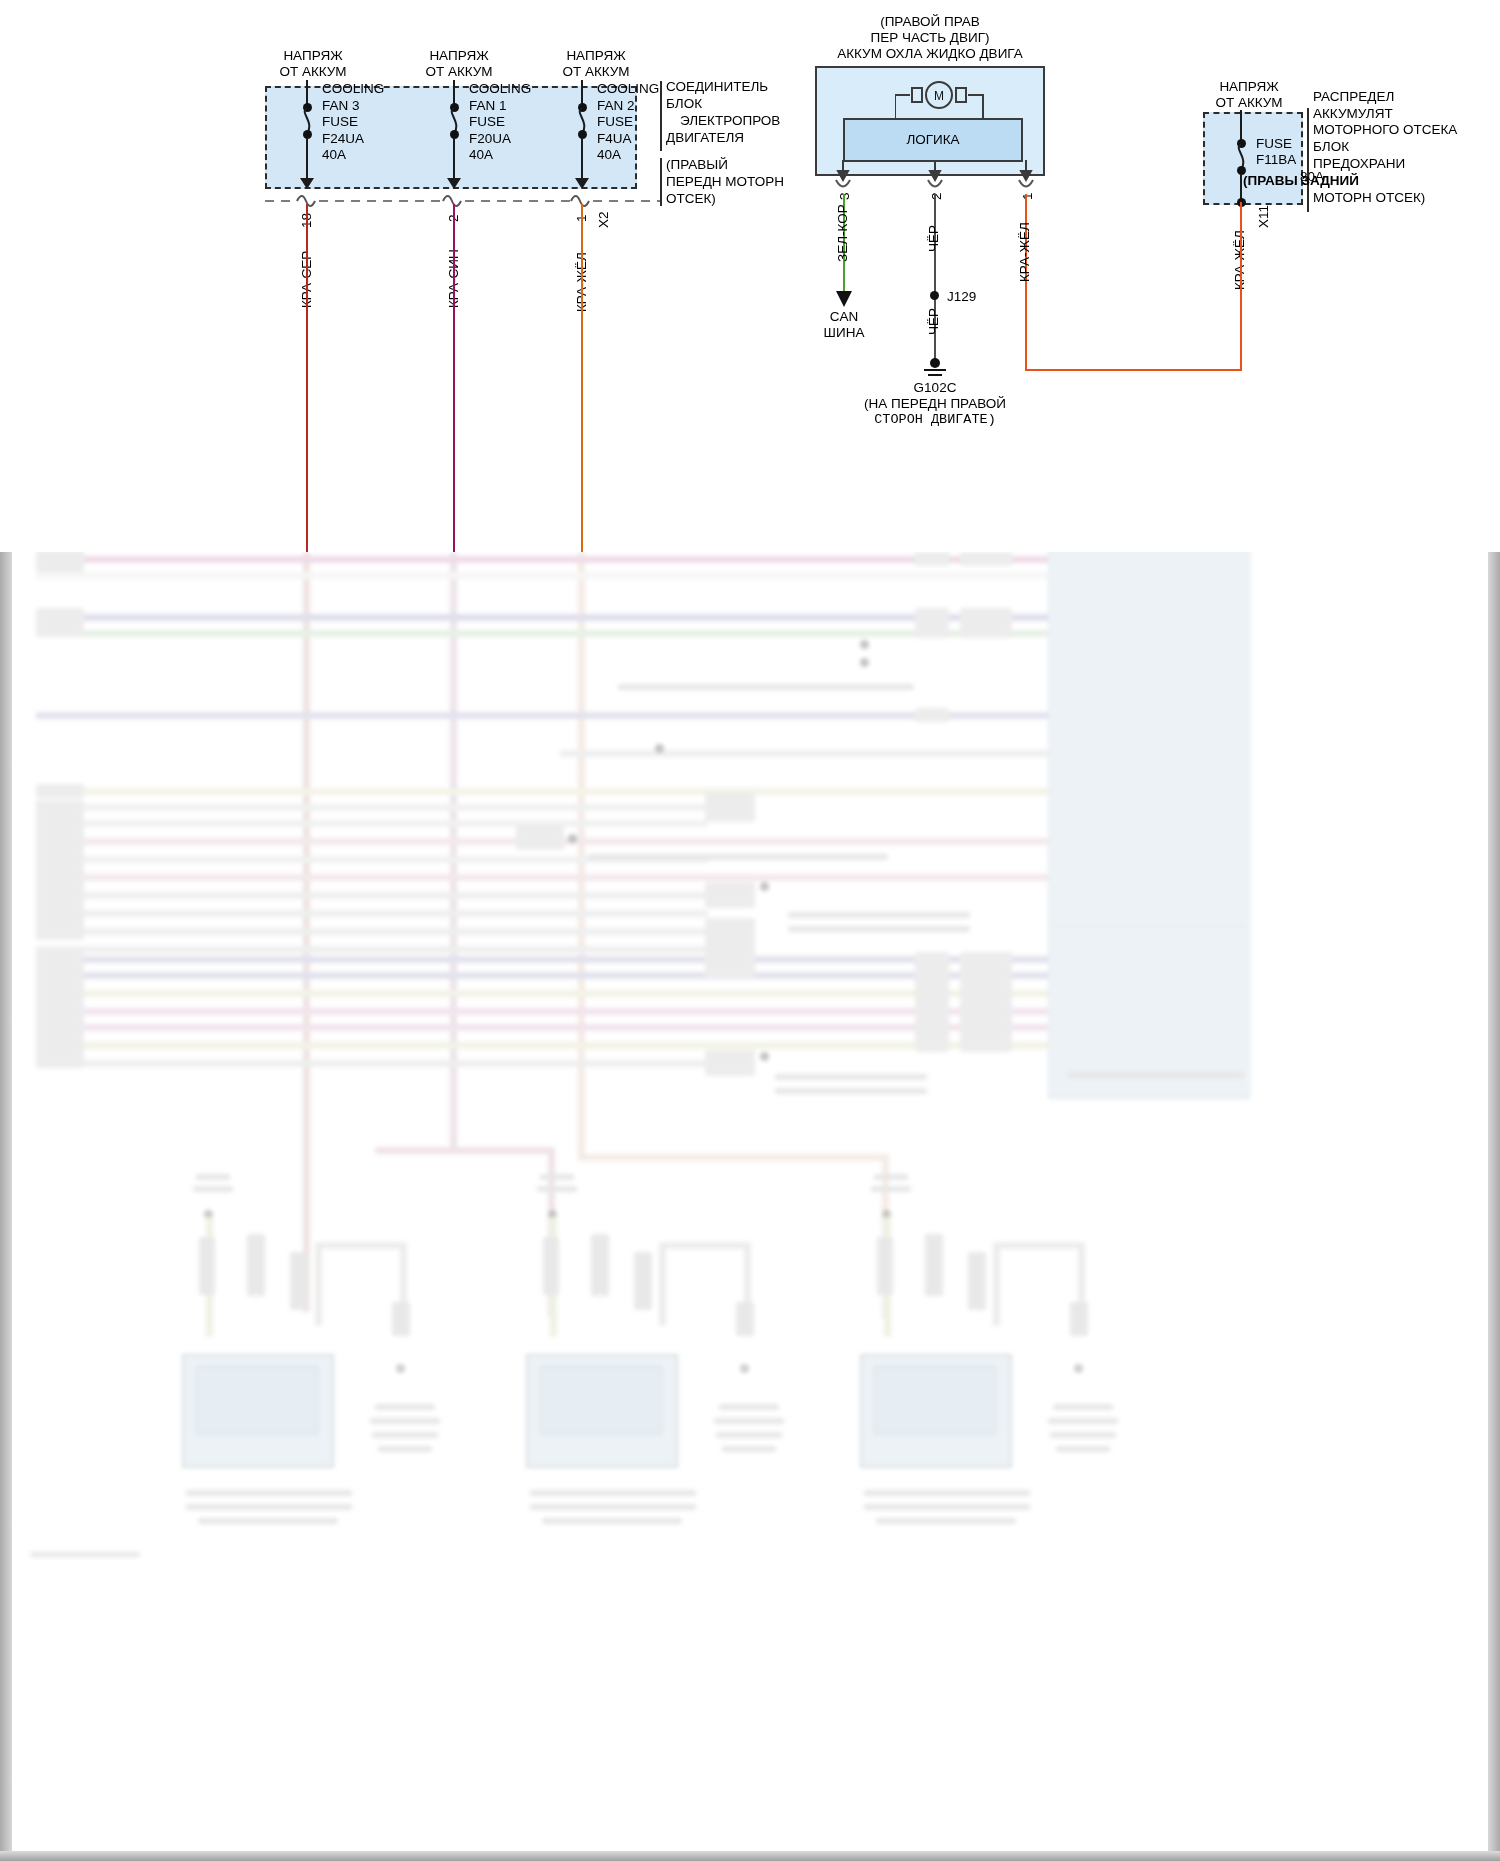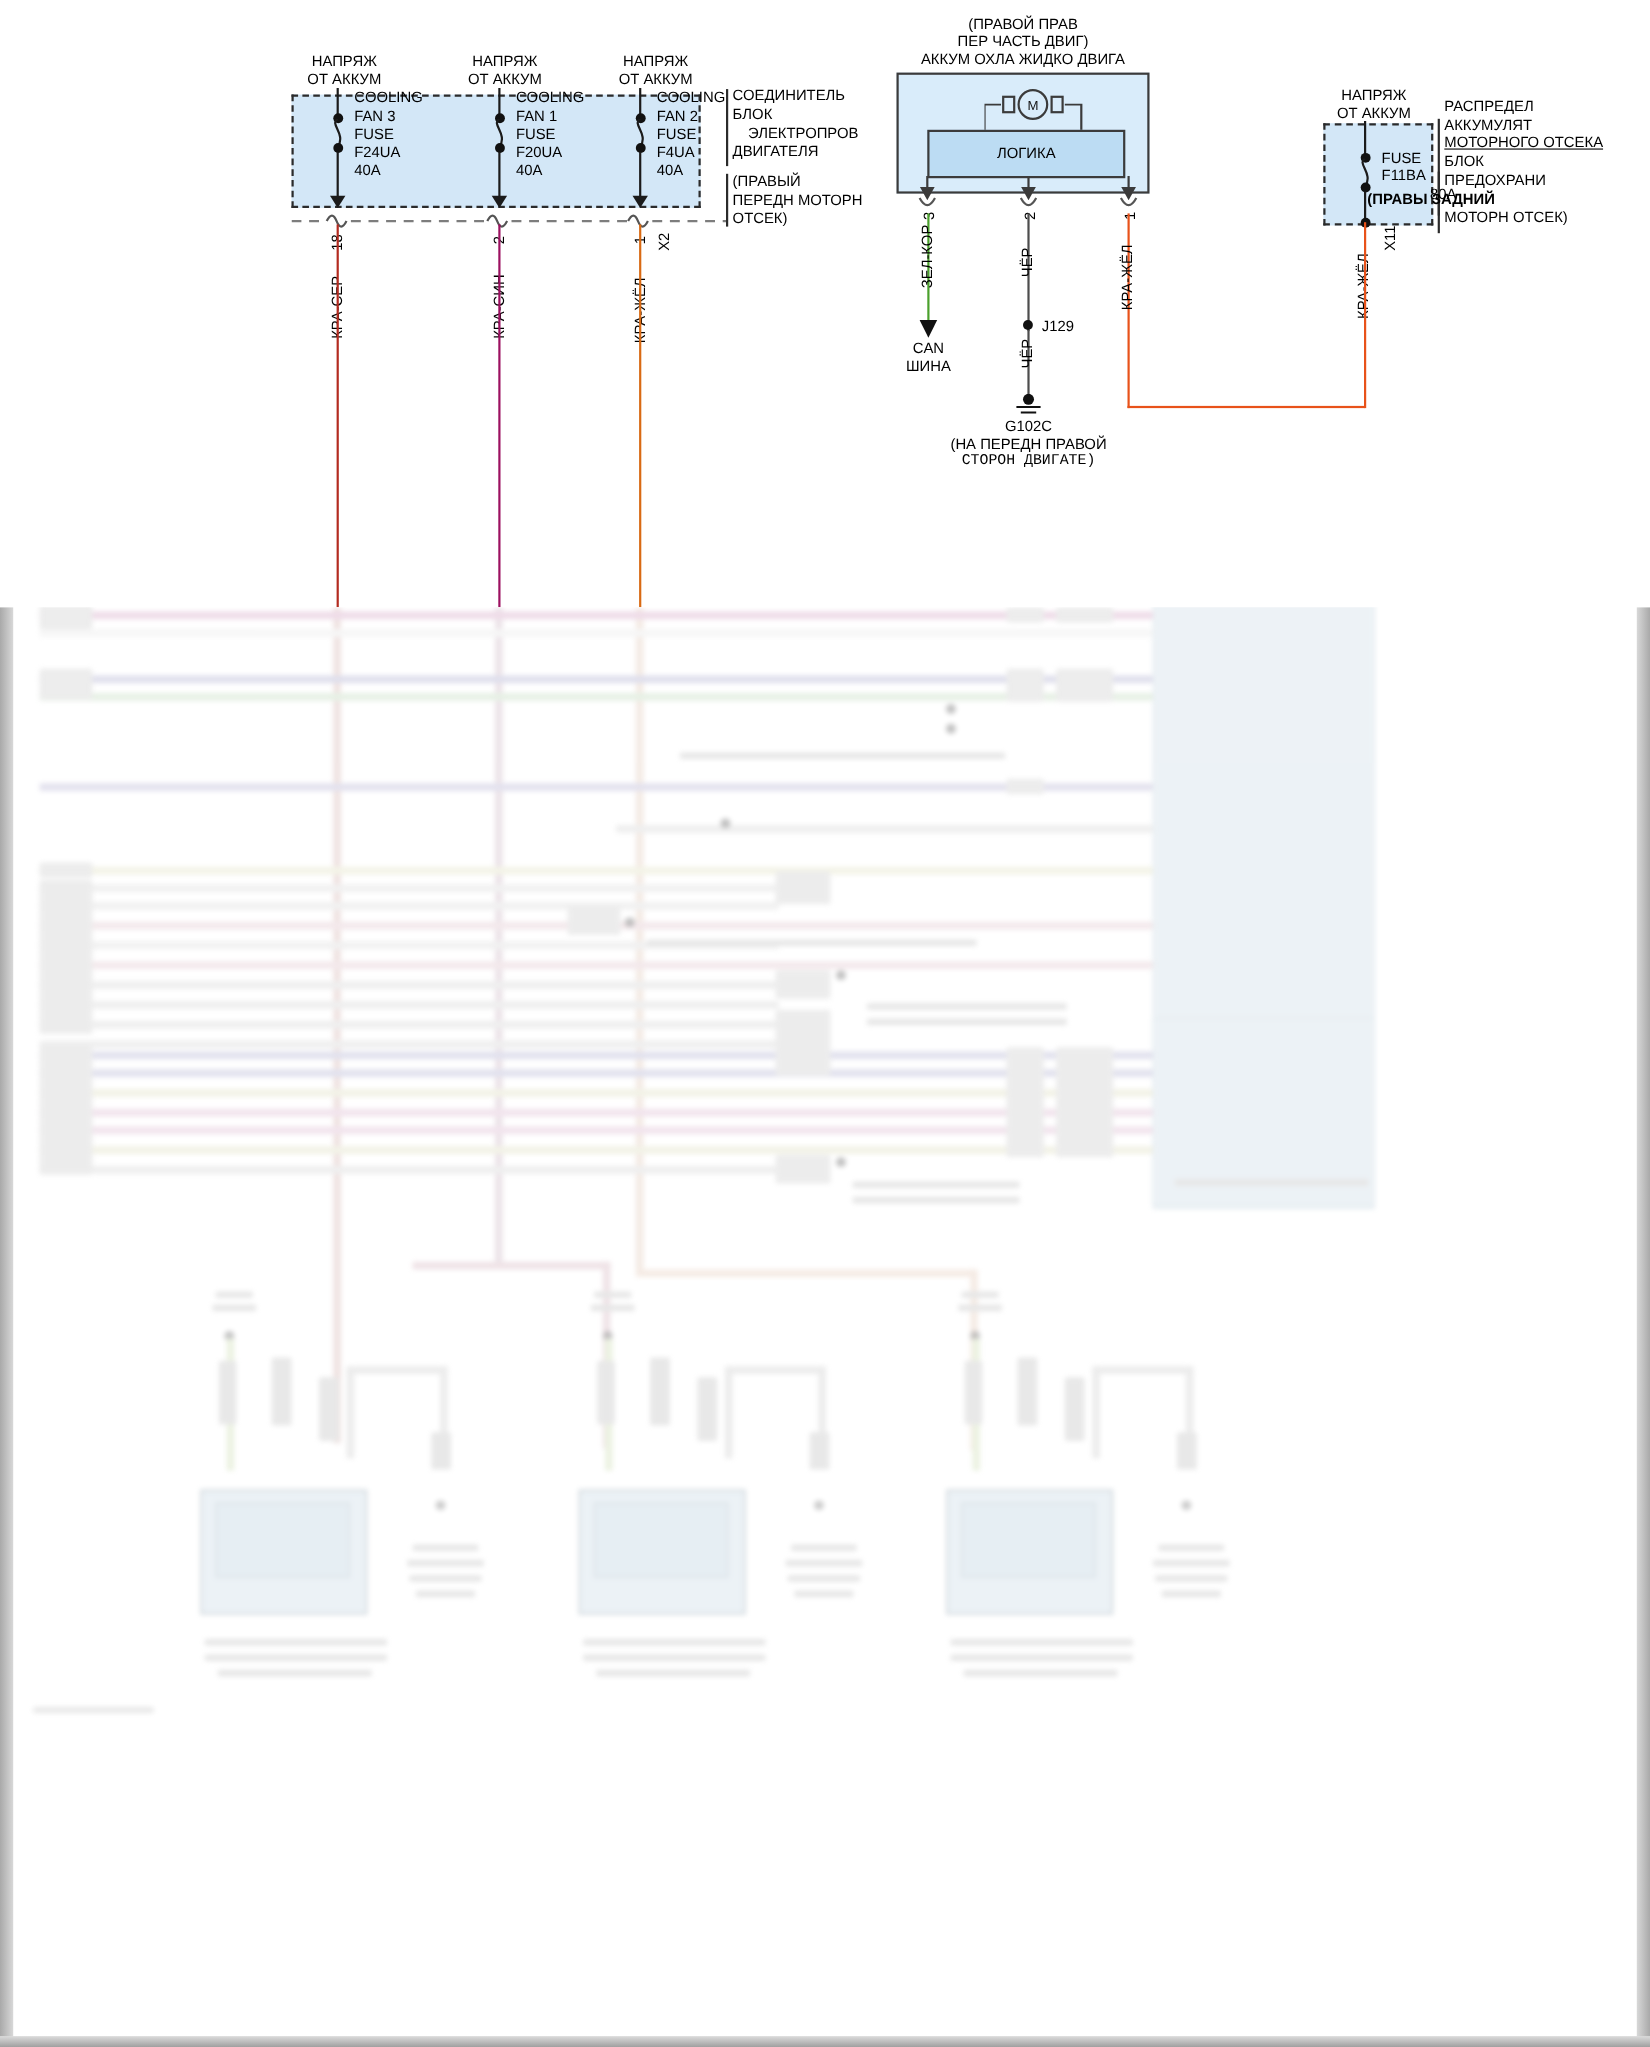--- a/index.html
+++ b/index.html
@@ -223,21 +223,21 @@
     <div class="dot" style="left:1237px;top:198px;"></div>
 
     <div class="txt" style="left:1256px;top:136px;">FUSE</div>
     <div class="txt" style="left:1256px;top:152px;">F11BA</div>
     <div class="txt" style="left:1256px;top:169px;margin-left:44px;">80A</div>
 
     <div class="bracket" style="left:1307px;top:108px;height:88px;"></div>
     <div class="bracket" style="left:1307px;top:156px;height:56px;"></div>
     <div class="txt" style="left:1313px;top:89px;">РАСПРЕДЕЛ</div>
     <div class="txt" style="left:1313px;top:106px;">АККУМУЛЯТ</div>
-    <div class="txt" style="left:1313px;top:122px;text-decoration:underline;">МОТОРНОГО ОТСЕКА</div>
+    <div class="txt" style="left:1313px;top:122px;">МОТОРНОГО ОТСЕКА</div>
     <div class="txt" style="left:1313px;top:139px;">БЛОК</div>
     <div class="txt" style="left:1313px;top:156px;">ПРЕДОХРАНИ</div>
     <div class="txt" style="left:1243px;top:173px;font-weight:bold;">(ПРАВЫ ЗАДНИЙ</div>
     <div class="txt" style="left:1313px;top:190px;">МОТОРН ОТСЕК)</div>
 
     <div class="vtxt" style="left:1257px;top:228px;">X11</div>
     <div class="vtxt" style="left:1233px;top:290px;">КРА-ЖЁЛ</div>
     <div class="vline" style="left:1240px;top:202px;height:169px;background:#e8521a;"></div>
 
   </div>

